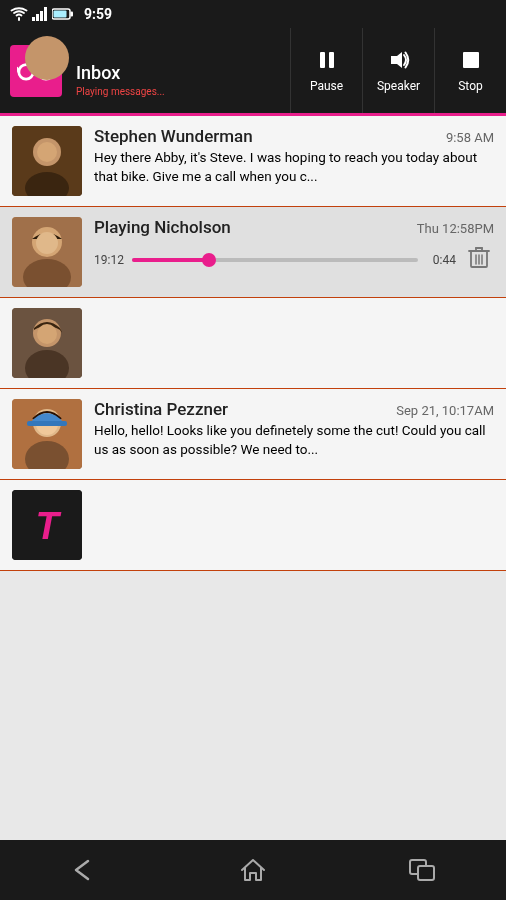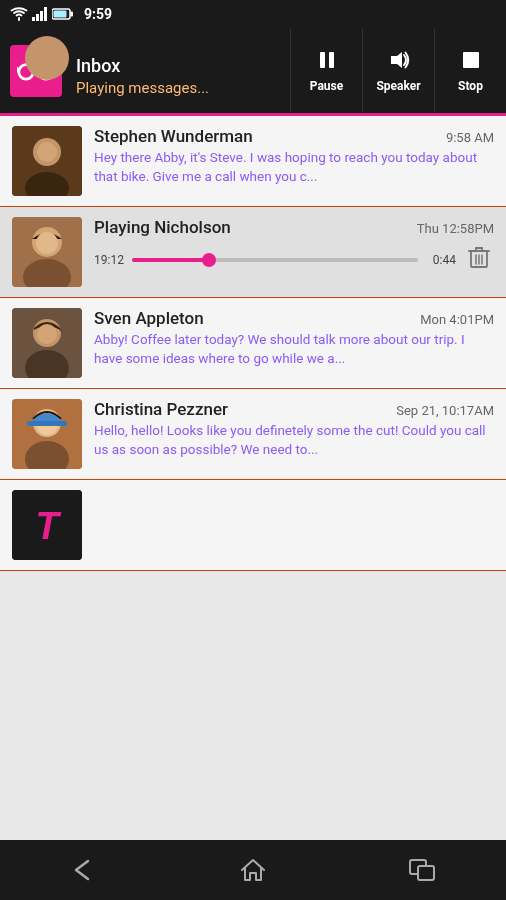--- a/index.html
+++ b/index.html
@@ -68,29 +68,28 @@
       display: flex;
       flex-direction: column;
     }
     .app-title {
       color: white;
       font-size: 18px;
       font-weight: 500;
       line-height: 1.2;
     }
     .app-subtitle {
-      color: #fdba74;
-      font-size: 15px;
+      color: #ef4444;
+      font-size: 10px;
       margin-top: 2px;
     }
     .app-bar-actions {
       display: flex;
       align-items: flex-end;
       height: 100%;
-      font-weight: bold;
     }
     .action-btn {
       display: flex;
       flex-direction: column;
       align-items: center;
       justify-content: center;
       width: 72px;
       height: 100%;
       cursor: pointer;
       border-left: 1px solid #333;
@@ -184,21 +183,21 @@
       color: #222;
     }
     .message-time {
       font-size: 13px;
       color: #666;
       flex-shrink: 0;
       margin-left: 8px;
     }
     .message-preview {
       font-size: 13.5px;
-      color: #8b5cf6;
+      color: #000000;
       line-height: 1.4;
       display: -webkit-box;
       -webkit-line-clamp: 2;
       -webkit-box-orient: vertical;
       overflow: hidden;
     }
 
     
     .playback-controls {
       margin-top: 6px;
@@ -417,27 +416,20 @@
     <div class="message-item">
       <div class="avatar avatar-sven">
         <svg width="70" height="70" viewBox="0 0 70 70">
           <rect width="70" height="70" fill="#6B5340"></rect>
           <circle cx="35" cy="25" r="14" fill="#c4956a"></circle>
           <ellipse cx="35" cy="60" rx="22" ry="18" fill="#4a3525"></ellipse>
           <path d="M22 20 Q35 8 48 20 Q52 28 48 22 Q35 14 22 22 Z" fill="#3a2510"></path>
           <circle cx="35" cy="26" r="10" fill="#d4a574"></circle>
         </svg>
       </div>
-      <div class="message-content">
-        <div class="message-header">
-          <span class="sender-name">Sven Appleton</span>
-          <span class="message-time">Mon 4:01PM</span>
-        </div>
-        <div class="message-preview">Abby! Coffee later today? We should talk more about our trip. I have some ideas where to go while we a...</div>
-      </div>
     </div>
 
     <div class="message-item">
       <div class="avatar avatar-christina">
         <svg width="70" height="70" viewBox="0 0 70 70">
           <rect width="70" height="70" fill="#b07040"></rect>
           <circle cx="35" cy="24" r="14" fill="#e0b88a"></circle>
           <ellipse cx="35" cy="60" rx="22" ry="18" fill="#7a5030"></ellipse>
           <path d="M21 20 Q35 6 49 20" fill="#2a1000" stroke="#2a1000" stroke-width="2"></path>
           <circle cx="35" cy="25" r="11" fill="#f0c89a"></circle>

